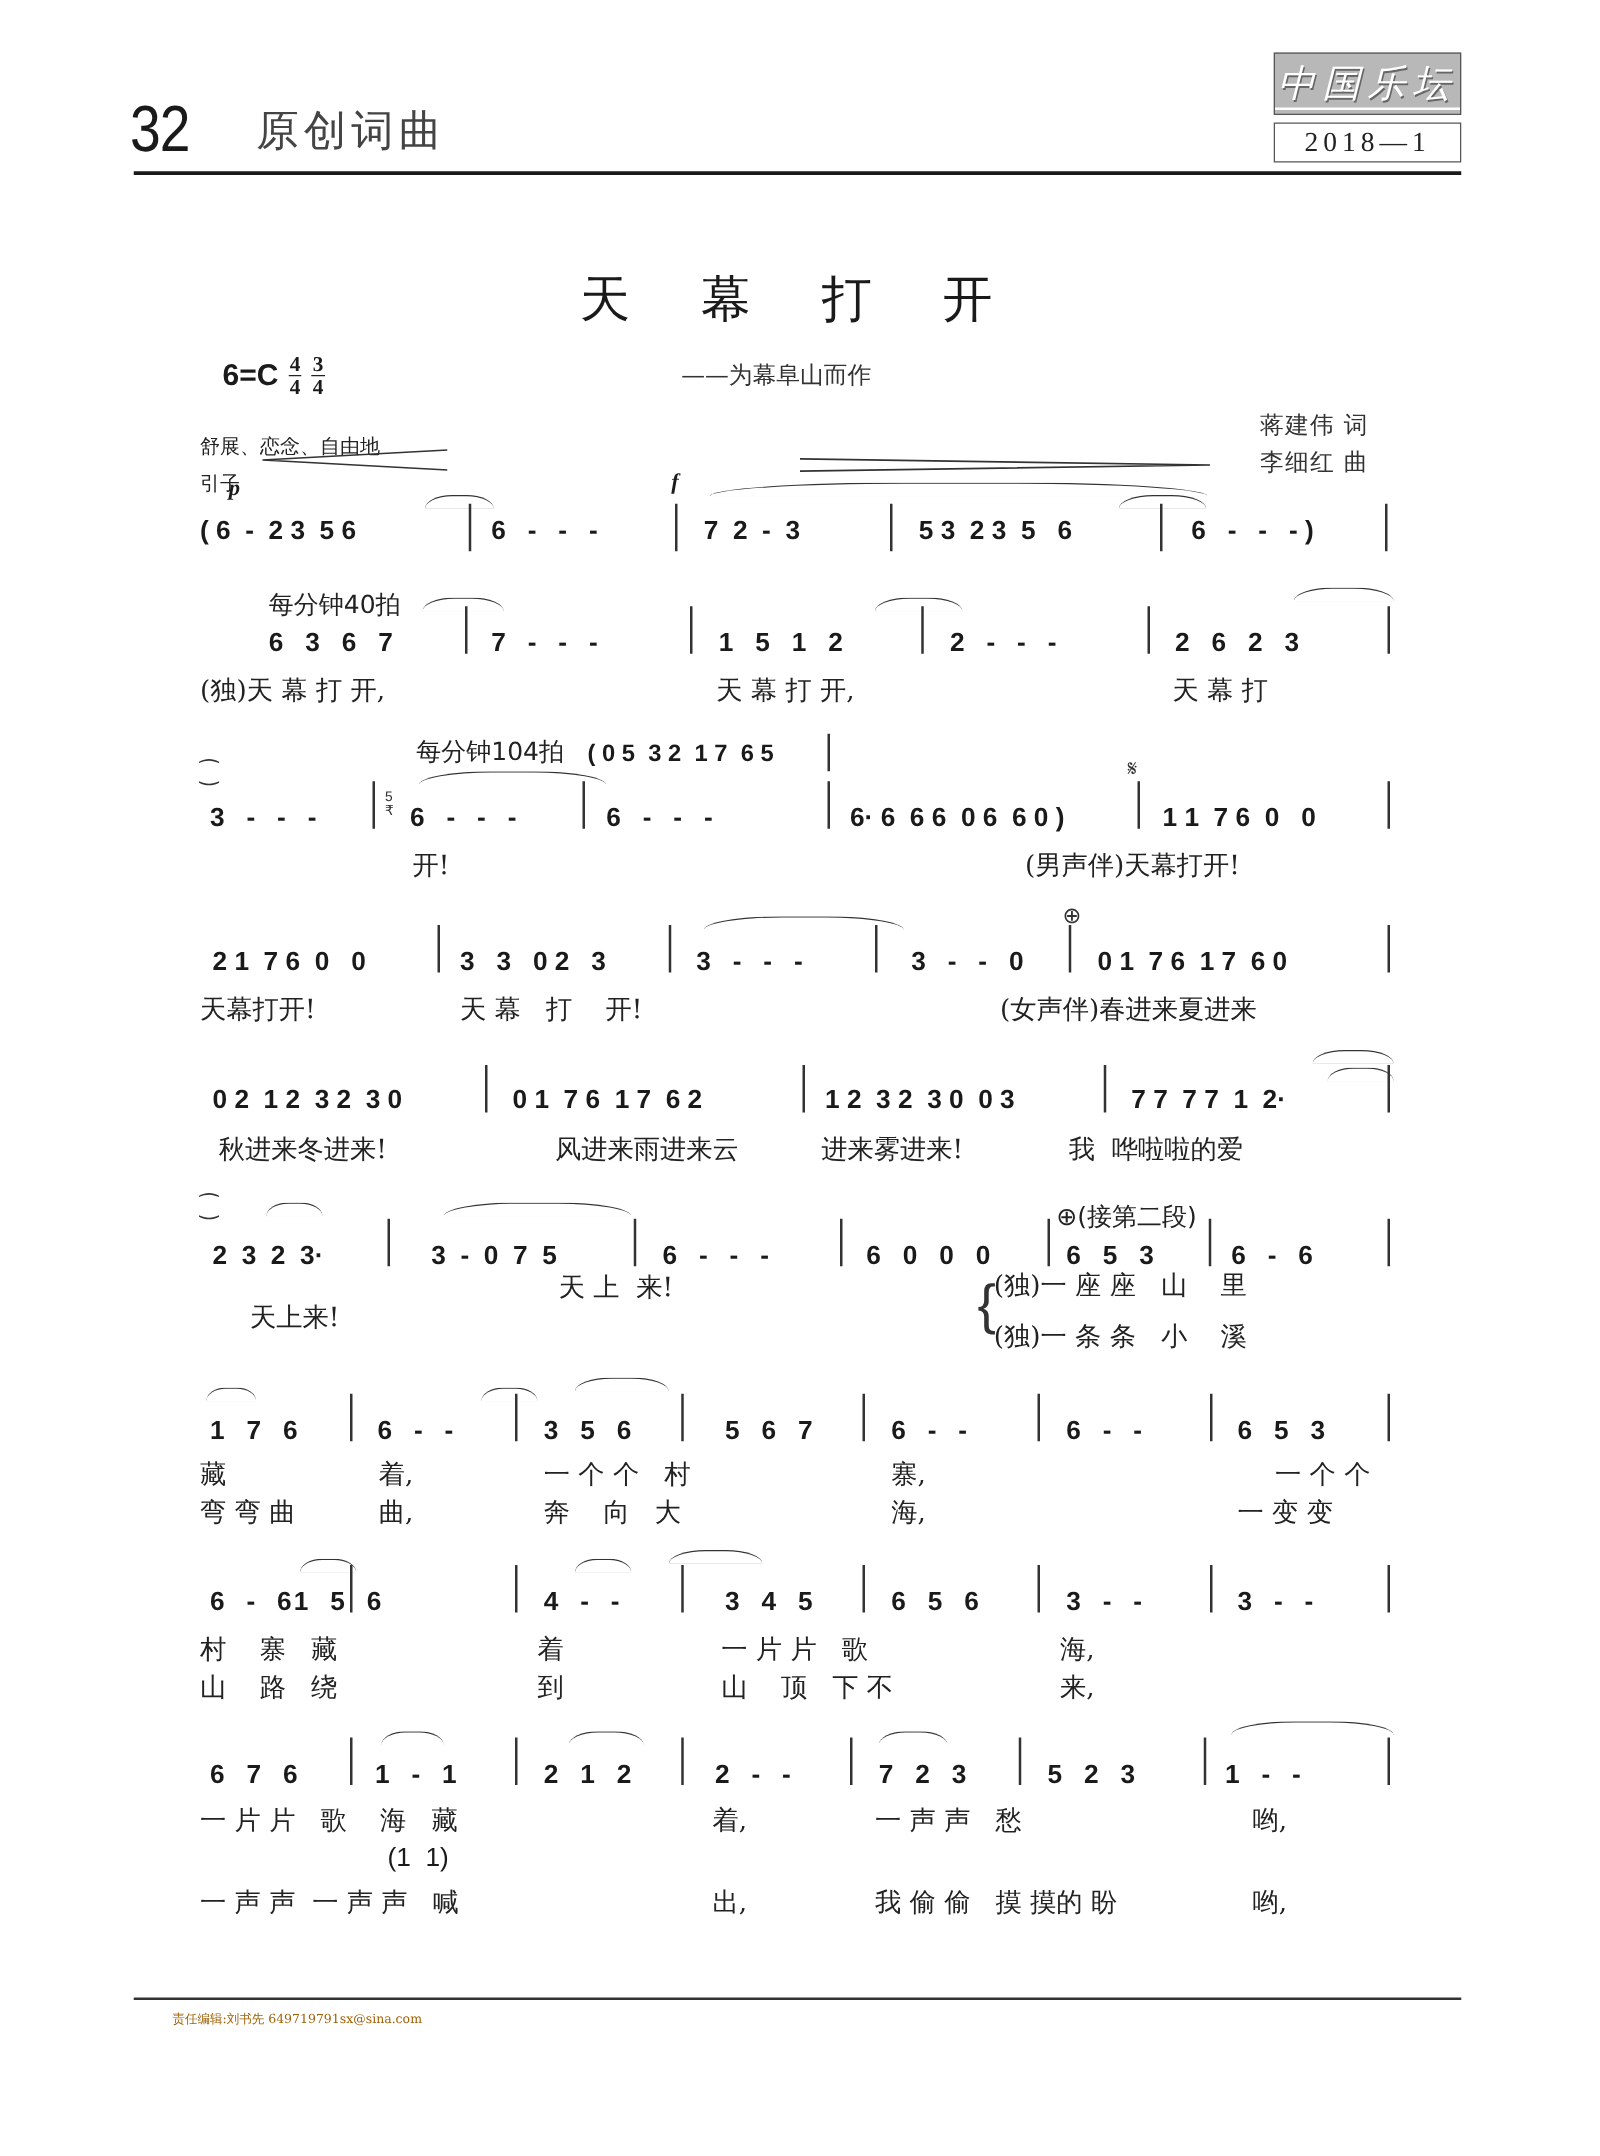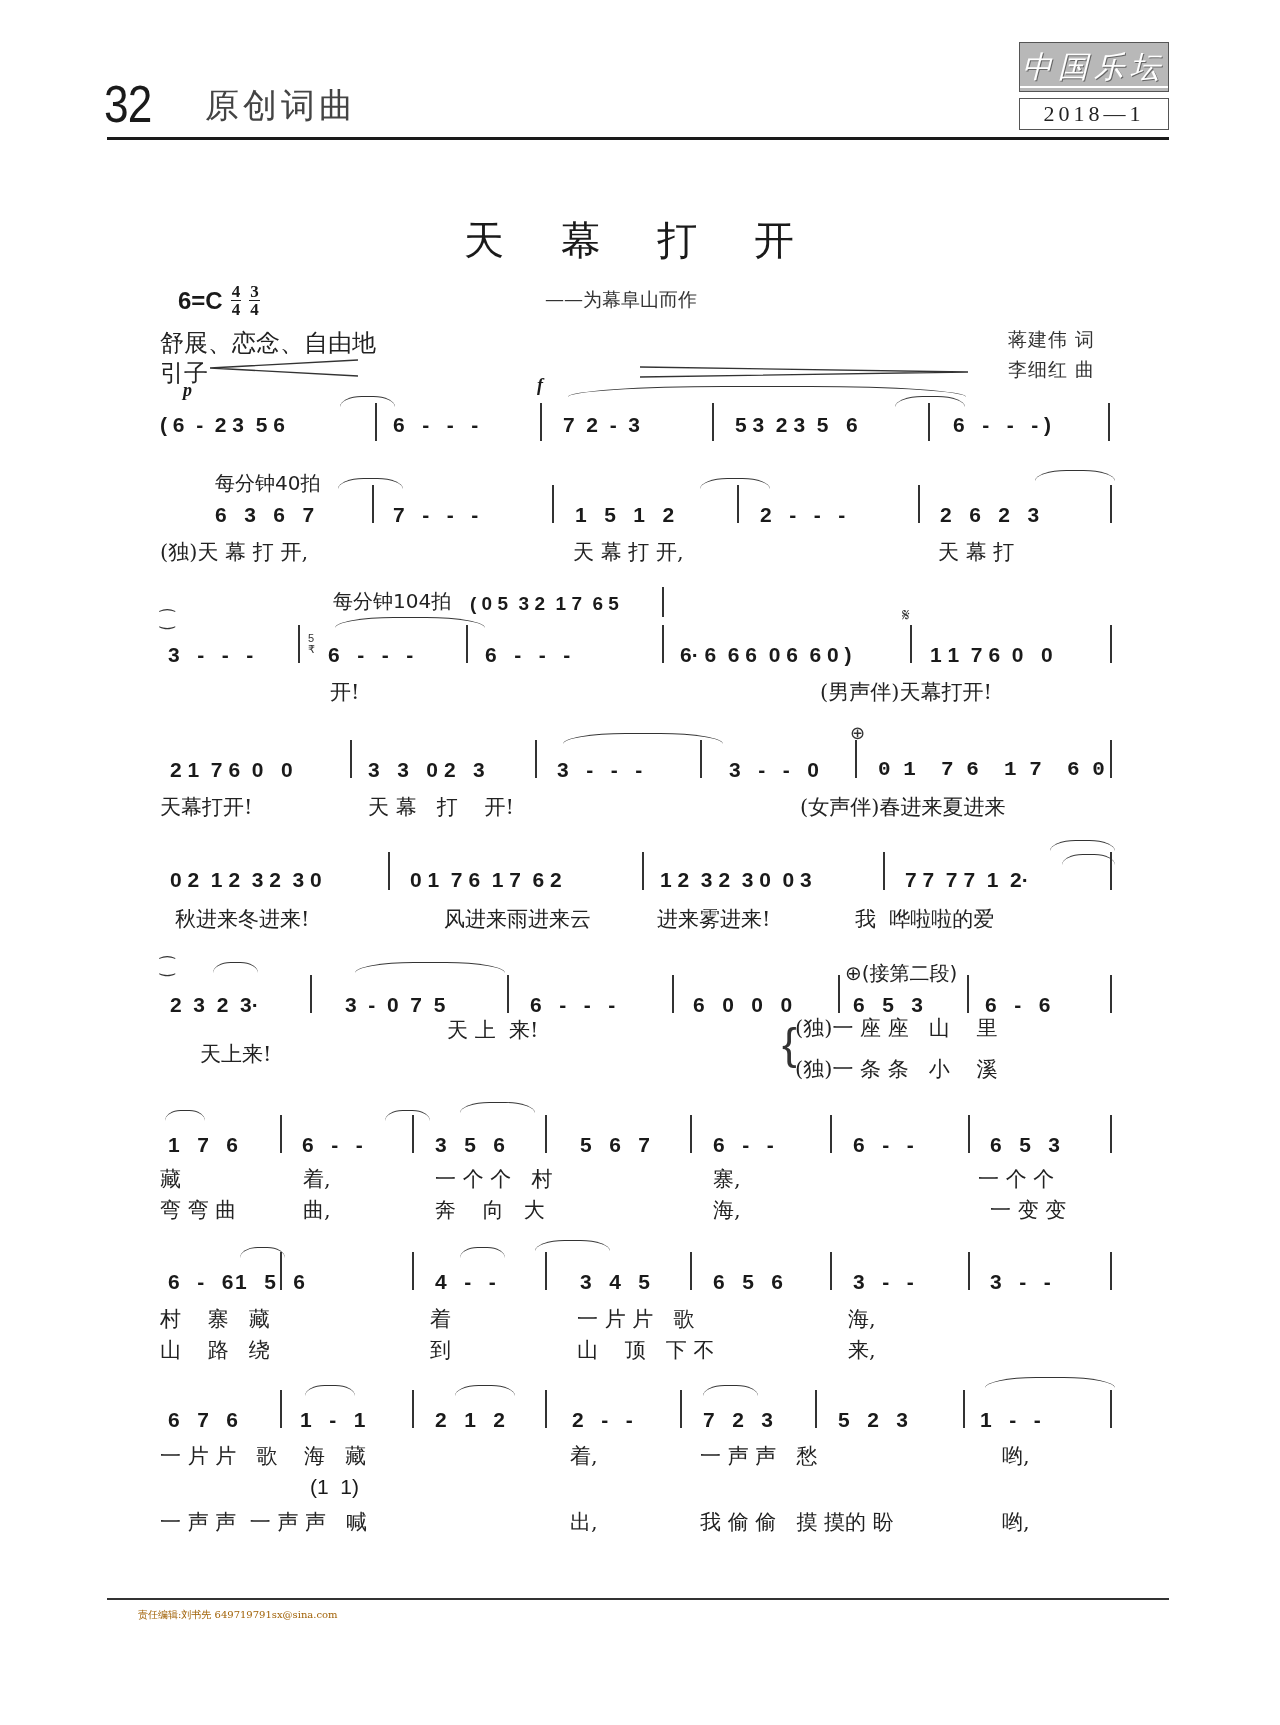--- a/index.html
+++ b/index.html
@@ -9,21 +9,21 @@
   .section-title{left:205px;top:88px;font-size:34px;font-family:"DejaVu Serif",serif;color:#444;letter-spacing:4px;line-height:1;}
   .header-rule{left:107px;top:137px;width:1062px;height:3px;background:#1a1a1a;}
   .mag-logo{left:1019px;top:42px;width:150px;height:50px;background:#b8b8b8;border:1.5px solid #555;box-sizing:border-box;display:flex;align-items:center;justify-content:center;color:#fff;font-size:30px;font-family:"DejaVu Serif",serif;letter-spacing:6px;text-shadow:1px 1px 0 #666;font-style:italic;}
   .mag-logo::after{content:"";position:absolute;left:0;right:0;bottom:3px;height:2px;background:#fff;}
   .mag-issue{left:1019px;top:98px;width:150px;height:32px;border:1.5px solid #555;box-sizing:border-box;display:flex;align-items:center;justify-content:center;font-family:"Liberation Serif",serif;font-size:22px;letter-spacing:4px;color:#222;}
   .song-title{left:0;width:1280px;top:220px;text-align:center;font-family:"DejaVu Serif",serif;font-size:40px;letter-spacing:22px;line-height:1;}
   .subtitle{left:545px;top:287px;font-size:19px;font-family:"DejaVu Serif",serif;color:#333;}
   .key{left:178px;top:283px;font-size:24px;font-weight:bold;font-family:"Liberation Sans",sans-serif;display:flex;align-items:center;gap:4px;}
   .frac{display:inline-flex;flex-direction:column;align-items:center;font-size:17px;line-height:17px;margin-left:4px;font-family:"Liberation Serif",serif;font-weight:bold;}
   .frac span:first-child{border-bottom:1.5px solid #222;padding:0 1px;}
-  .small-label{font-size:24px;font-family:"DejaVu Sans",sans-serif;color:#222;}
+  .small-label{font-size:16px;font-family:"DejaVu Sans",sans-serif;color:#222;margin-top:20px;}
   .credit{font-size:19px;font-family:"DejaVu Serif",serif;color:#333;letter-spacing:1px;}
   .notes{position:absolute;font-size:21px;font-weight:bold;font-family:"Liberation Sans",sans-serif;white-space:pre;letter-spacing:0;}
   .bar{position:absolute;width:2px;background:#333;}
   .lyric{position:absolute;font-size:21px;font-family:"DejaVu Serif",serif;color:#222;white-space:pre;letter-spacing:0;}
   .slur{position:absolute;border-top:1.5px solid #333;border-radius:50% 50% 0 0 / 14px 14px 0 0;height:10px;}
   .tempo{position:absolute;font-size:20px;font-family:"DejaVu Sans",sans-serif;color:#222;}
   .dyn{position:absolute;font-family:"Liberation Serif",serif;font-style:italic;font-weight:bold;font-size:18px;}
   .sym{position:absolute;font-size:18px;color:#333;}
   .footer-rule{left:107px;top:1598px;width:1062px;height:1.5px;background:#333;}
   .footer-text{left:138px;top:1608px;font-size:10px;font-family:"DejaVu Serif",serif;color:#a16207;}
@@ -127,21 +127,21 @@
   <div class="sym" style="left:850px;top:722px;">⊕</div>
   <div class="slur" style="left:563px;top:733px;width:160px;"></div>
   <div class="notes" style="left:170px;top:758px;">2 1  7 6  0   0</div>
   <div class="bar" style="left:350px;top:740px;height:38px;"></div>
   <div class="notes" style="left:368px;top:758px;">3   3   0 2   3</div>
   <div class="bar" style="left:535px;top:740px;height:38px;"></div>
   <div class="notes" style="left:557px;top:758px;">3   -   -   -</div>
   <div class="bar" style="left:700px;top:740px;height:38px;"></div>
   <div class="notes" style="left:717px;top:758px;margin-left:12px;">3   -   -   0</div>
   <div class="bar" style="left:855px;top:740px;height:38px;"></div>
-  <div class="notes" style="left:878px;top:758px;font-family:Liberation Mono, monospace;">0 1  7 6  1 7  6 0</div>
+  <div class="notes" style="left:878px;top:758px;">0 1  7 6  1 7  6 0</div>
   <div class="bar" style="left:1110px;top:740px;height:38px;"></div>
   <div class="lyric" style="left:160px;top:793px;">天幕打开!</div>
   <div class="lyric" style="left:368px;top:793px;">天 幕   打    开!</div>
   <div class="lyric" style="left:800px;top:793px;">(女声伴)春进来夏进来</div>
 </div>
 
 <div>
   <div class="slur" style="left:1050px;top:840px;width:65px;"></div>
   <div class="slur" style="left:1062px;top:854px;width:53px;"></div>
   <div class="notes" style="left:170px;top:868px;">0 2  1 2  3 2  3 0</div>
@@ -197,21 +197,21 @@
   <div class="notes" style="left:713px;top:1133px;">6   -   -</div>
   <div class="bar" style="left:830px;top:1115px;height:38px;"></div>
   <div class="notes" style="left:853px;top:1133px;">6   -   -</div>
   <div class="bar" style="left:968px;top:1115px;height:38px;"></div>
   <div class="notes" style="left:990px;top:1133px;">6   5   3</div>
   <div class="bar" style="left:1110px;top:1115px;height:38px;"></div>
   <div class="lyric" style="left:160px;top:1165px;">藏</div>
   <div class="lyric" style="left:303px;top:1165px;">着,</div>
   <div class="lyric" style="left:435px;top:1165px;">一 个 个   村</div>
   <div class="lyric" style="left:713px;top:1165px;">寨,</div>
-  <div class="lyric" style="left:978px;top:1165px;">一 个 个</div>
+  <div class="lyric" style="left:1020px;top:1165px;">一 个 个</div>
   <div class="lyric" style="left:160px;top:1196px;">弯 弯 曲</div>
   <div class="lyric" style="left:303px;top:1196px;">曲,</div>
   <div class="lyric" style="left:435px;top:1196px;">奔    向   大</div>
   <div class="lyric" style="left:713px;top:1196px;">海,</div>
   <div class="lyric" style="left:990px;top:1196px;">一 变 变</div>
 </div>
 
 <div>
   <div class="slur" style="left:240px;top:1247px;width:45px;"></div>
   <div class="slur" style="left:460px;top:1247px;width:45px;"></div>

